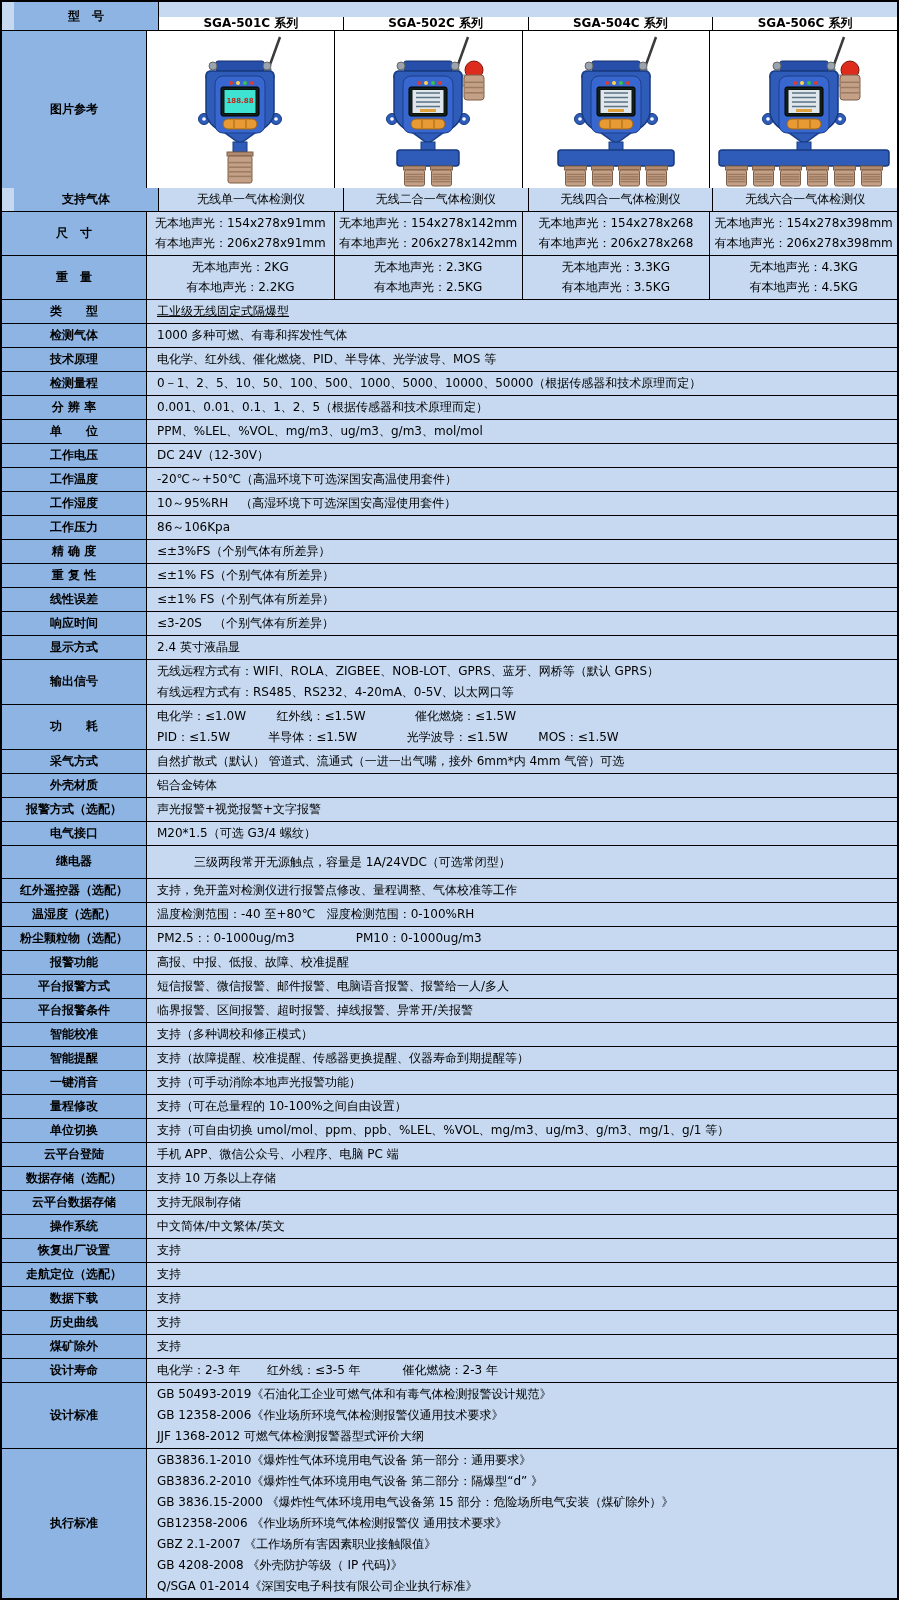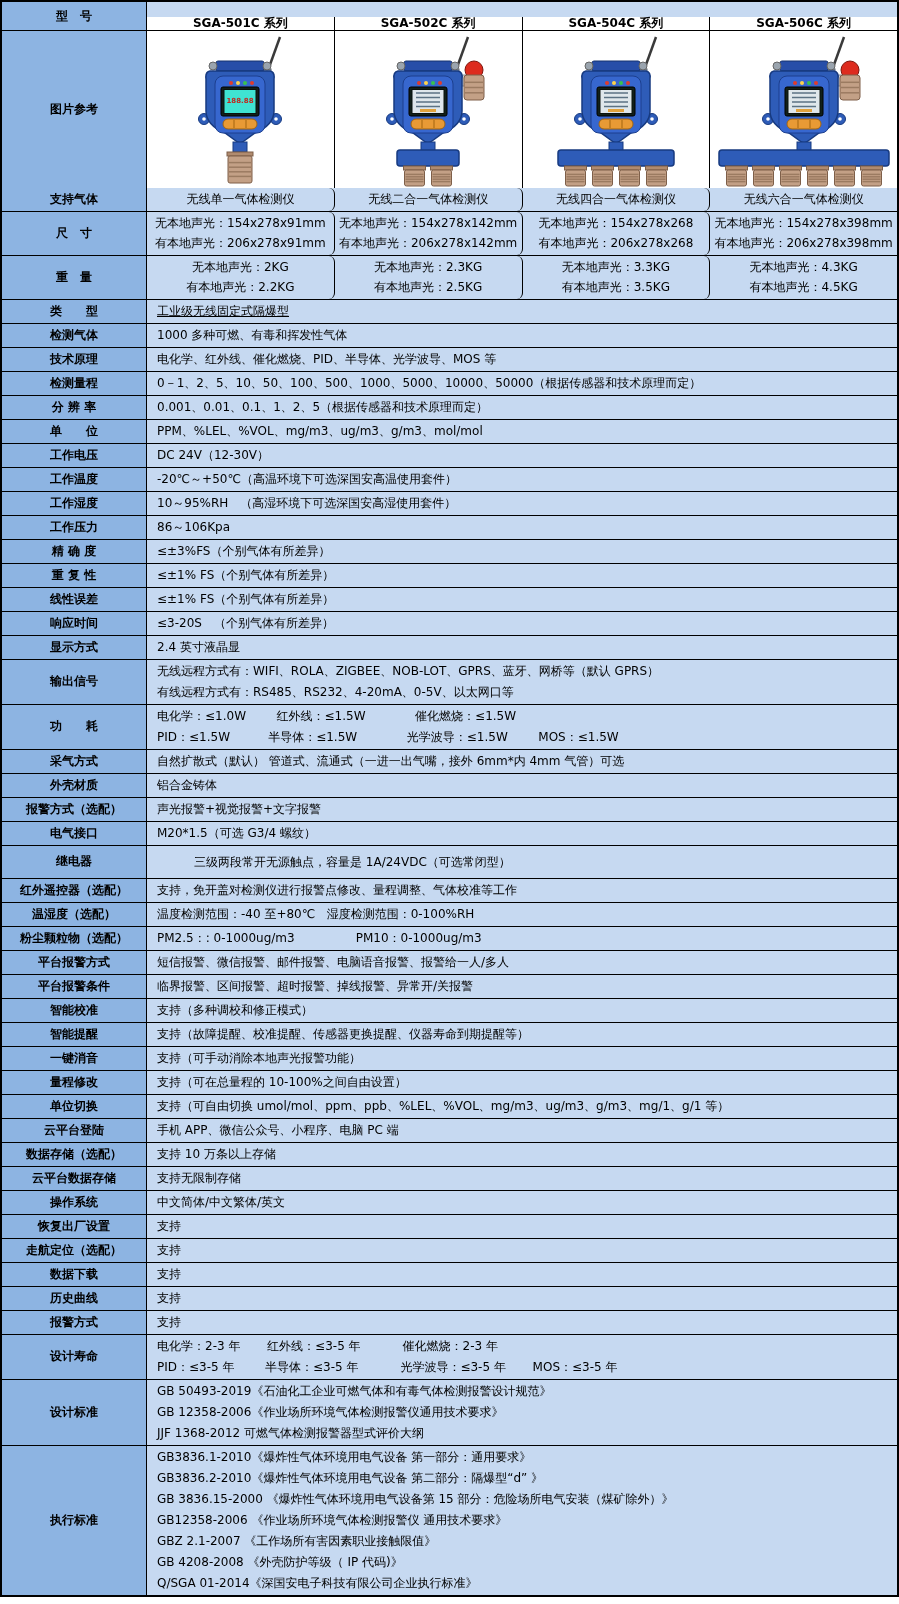--- a/index.html
+++ b/index.html
@@ -1,27 +1,27 @@
 <!DOCTYPE html>
 <html><head>
 <meta charset="utf-8">
 <style>
   html,body{margin:0;padding:0;background:#fff;}
   body{width:899px;font-family:"DejaVu Sans","Liberation Sans",sans-serif;font-size:12px;color:#000;}
   .table{width:899px;box-sizing:border-box;border:2px solid #000;background:#C6D9F1;}
   .row{display:flex;align-items:stretch;border-top:1px solid #000;}
-  .table .row:first-child{border-top:none;}
+  .table .row:first-child{border-top:none;padding-left:12px;}
   .cell{box-sizing:border-box;}
   .label-cell{flex:0 0 145px;width:145px;background:#8DB4E2;font-weight:bold;display:flex;align-items:center;justify-content:center;text-align:center;padding:2px 3px;border-right:1px solid #000;line-height:17px;}
   .model-cell{flex:1 1 0;background:#FFFFFF;font-weight:bold;display:flex;align-items:center;justify-content:center;border-right:1px solid #000;margin-top:15px;}
   .image-cell{flex:1 1 0;background:#FFFFFF;border-right:1px solid #000;display:flex;align-items:center;justify-content:center;overflow:hidden;}
   .row .model-cell:last-child,.row .image-cell:last-child,.row .col-cell:last-child{border-right:none;}
   .header-row{height:28px;}
   .image-row{height:157px;}
-  .col-cell{flex:1 1 0;background:#C6D9F1;border-right:1px solid #000;display:flex;flex-direction:column;justify-content:center;align-items:center;padding:1px 2px;text-align:center;border-radius:6px;}
+  .col-cell{flex:1 1 0;background:#C6D9F1;border-right:1px solid #000;display:flex;flex-direction:column;justify-content:center;align-items:center;padding:1px 2px;text-align:center;}
   .span-cell{flex:1 1 0;background:#C6D9F1;display:flex;flex-direction:column;justify-content:center;padding:1px 10px;}
   .line{line-height:21px;min-height:21px;white-space:pre-wrap;}
   .col-cell .line{line-height:20.5px;min-height:20.5px;}
   .tall .line{line-height:30px;min-height:30px;margin-left:37px;}
   .u .line{text-decoration:underline;}
   .dev-host{width:190px;height:157px;display:flex;align-items:center;justify-content:flex-end;}
   svg{display:block;}
 </style>
 </head>
 <body>
@@ -454,20 +454,26 @@
           <div class="line">温度检测范围：-40 至+80℃   湿度检测范围：0-100%RH</div>
         </div>
       </div>
       <div class="row">
         <div class="cell label-cell">粉尘颗粒物（选配）</div>
         <div class="cell span-cell">
           <div class="line">PM2.5：: 0-1000ug/m3                PM10：0-1000ug/m3</div>
         </div>
       </div>
       <div class="row">
+        <div class="cell label-cell">报警功能</div>
+        <div class="cell span-cell">
+          <div class="line">高报、中报、低报、故障、校准提醒</div>
+        </div>
+      </div>
+      <div class="row">
         <div class="cell label-cell">平台报警方式</div>
         <div class="cell span-cell">
           <div class="line">短信报警、微信报警、邮件报警、电脑语音报警、报警给一人/多人</div>
         </div>
       </div>
       <div class="row">
         <div class="cell label-cell">平台报警条件</div>
         <div class="cell span-cell">
           <div class="line">临界报警、区间报警、超时报警、掉线报警、异常开/关报警</div>
         </div>
@@ -544,30 +550,29 @@
           <div class="line">支持</div>
         </div>
       </div>
       <div class="row">
         <div class="cell label-cell">历史曲线</div>
         <div class="cell span-cell">
           <div class="line">支持</div>
         </div>
       </div>
       <div class="row">
-        <div class="cell label-cell">报警方式</div>
+        <div class="cell label-cell">煤矿除外</div>
         <div class="cell span-cell">
           <div class="line">支持</div>
         </div>
       </div>
       <div class="row">
         <div class="cell label-cell">设计寿命</div>
         <div class="cell span-cell">
           <div class="line">电化学：2-3 年       红外线：≤3-5 年           催化燃烧：2-3 年</div>
-          <div class="line">PID：≤3-5 年        半导体：≤3-5 年           光学波导：≤3-5 年       MOS：≤3-5 年</div>
         </div>
       </div>
       <div class="row">
         <div class="cell label-cell">设计标准</div>
         <div class="cell span-cell">
           <div class="line">GB 50493-2019《石油化工企业可燃气体和有毒气体检测报警设计规范》</div>
           <div class="line">GB 12358-2006《作业场所环境气体检测报警仪通用技术要求》</div>
           <div class="line">JJF 1368-2012 可燃气体检测报警器型式评价大纲</div>
         </div>
       </div>

